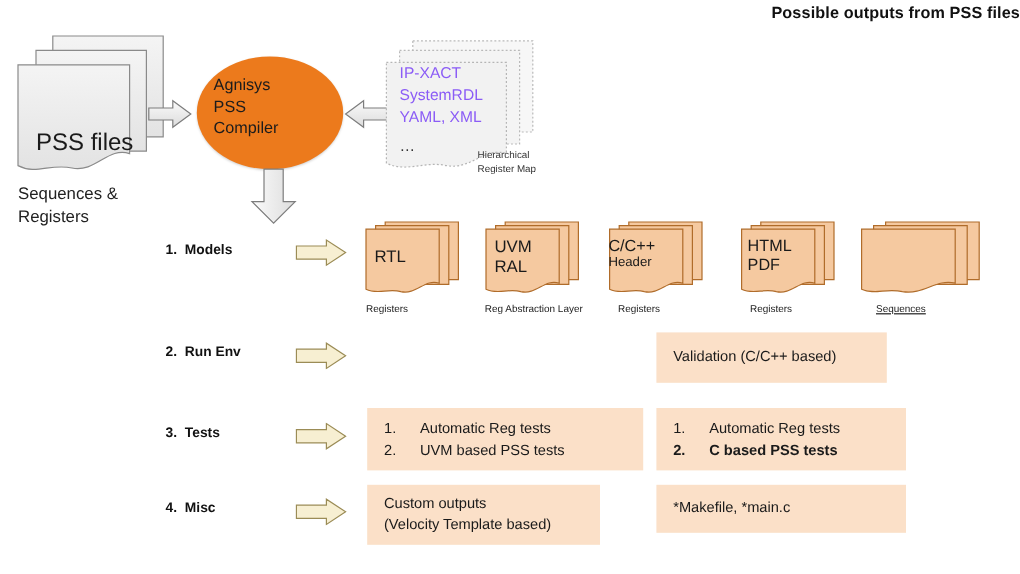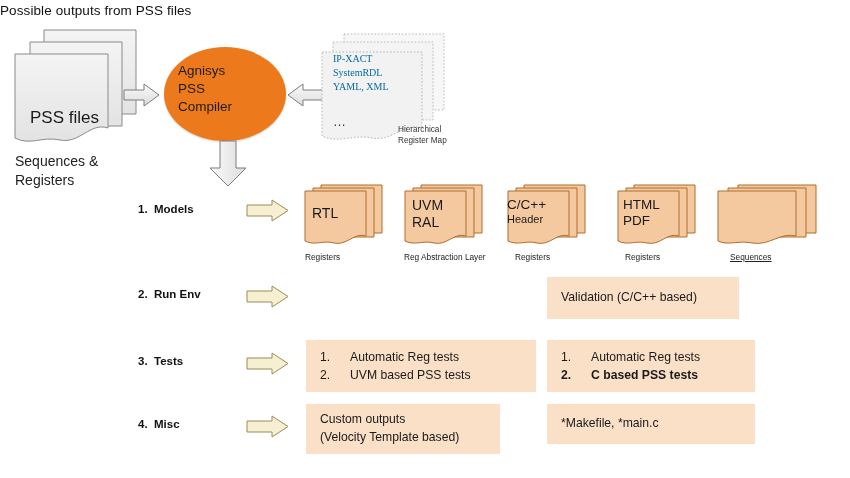--- a/index.html
+++ b/index.html
@@ -10,22 +10,22 @@
     color:#000000;
     overflow:hidden;
     position:relative;
   }
   #canvas{position:absolute;left:0;top:0;width:850px;height:478px;}
   .abs{position:absolute;}
 
   
   #title{
     left:0;top:3px;width:850px;
-    text-align:left;
-    font-size:13.5px;font-weight:normal;
+    text-align:right;
+    font-size:13.5px;font-weight:bold;
     letter-spacing:0.1px;
     color:#111111;
   }
 
   
   .stack{position:absolute;}
   .stack svg{display:block;overflow:visible;}
   .stack .txt{
     position:absolute;
     color:#1a1a1a;
@@ -33,40 +33,40 @@
   }
 
   
   #pss-stack{left:12px;top:28px;width:140px;height:122px;}
   #pss-label{
     left:15px;top:152px;width:130px;
     font-size:14px;line-height:1.35;color:#222;
   }
   #pss-text{
     left:18px;top:80px;width:100px;
-    font-size:17px;color:#1a1a1a;
+    font-size:20px;color:#1a1a1a;
   }
 
   
   #ellipse{
     left:164px;top:47px;width:122px;height:94px;
     border-radius:50%;
     background:#ec7a1c;
     box-shadow:0 1px 2px rgba(0,0,0,.18);
   }
   #ellipse-text{
     left:178px;top:62px;width:110px;
     font-size:13.5px;line-height:1.33;color:#1c1c1c;
   }
 
   
   #inbox-stack{left:320px;top:32px;width:135px;height:120px;}
   #inbox-text{
     left:333px;top:52px;width:120px;
-    font-size:10px;line-height:1.42;color:#0369a1;font-family:Liberation Serif, serif;
+    font-size:13px;line-height:1.42;color:#8b5cf6;
   }
   #inbox-dots{
     left:333px;top:114px;font-size:13px;color:#333;letter-spacing:1px;
   }
   #inbox-caption{
     left:398px;top:124px;width:100px;
     font-size:8.2px;line-height:1.35;color:#333;
   }
 
   

